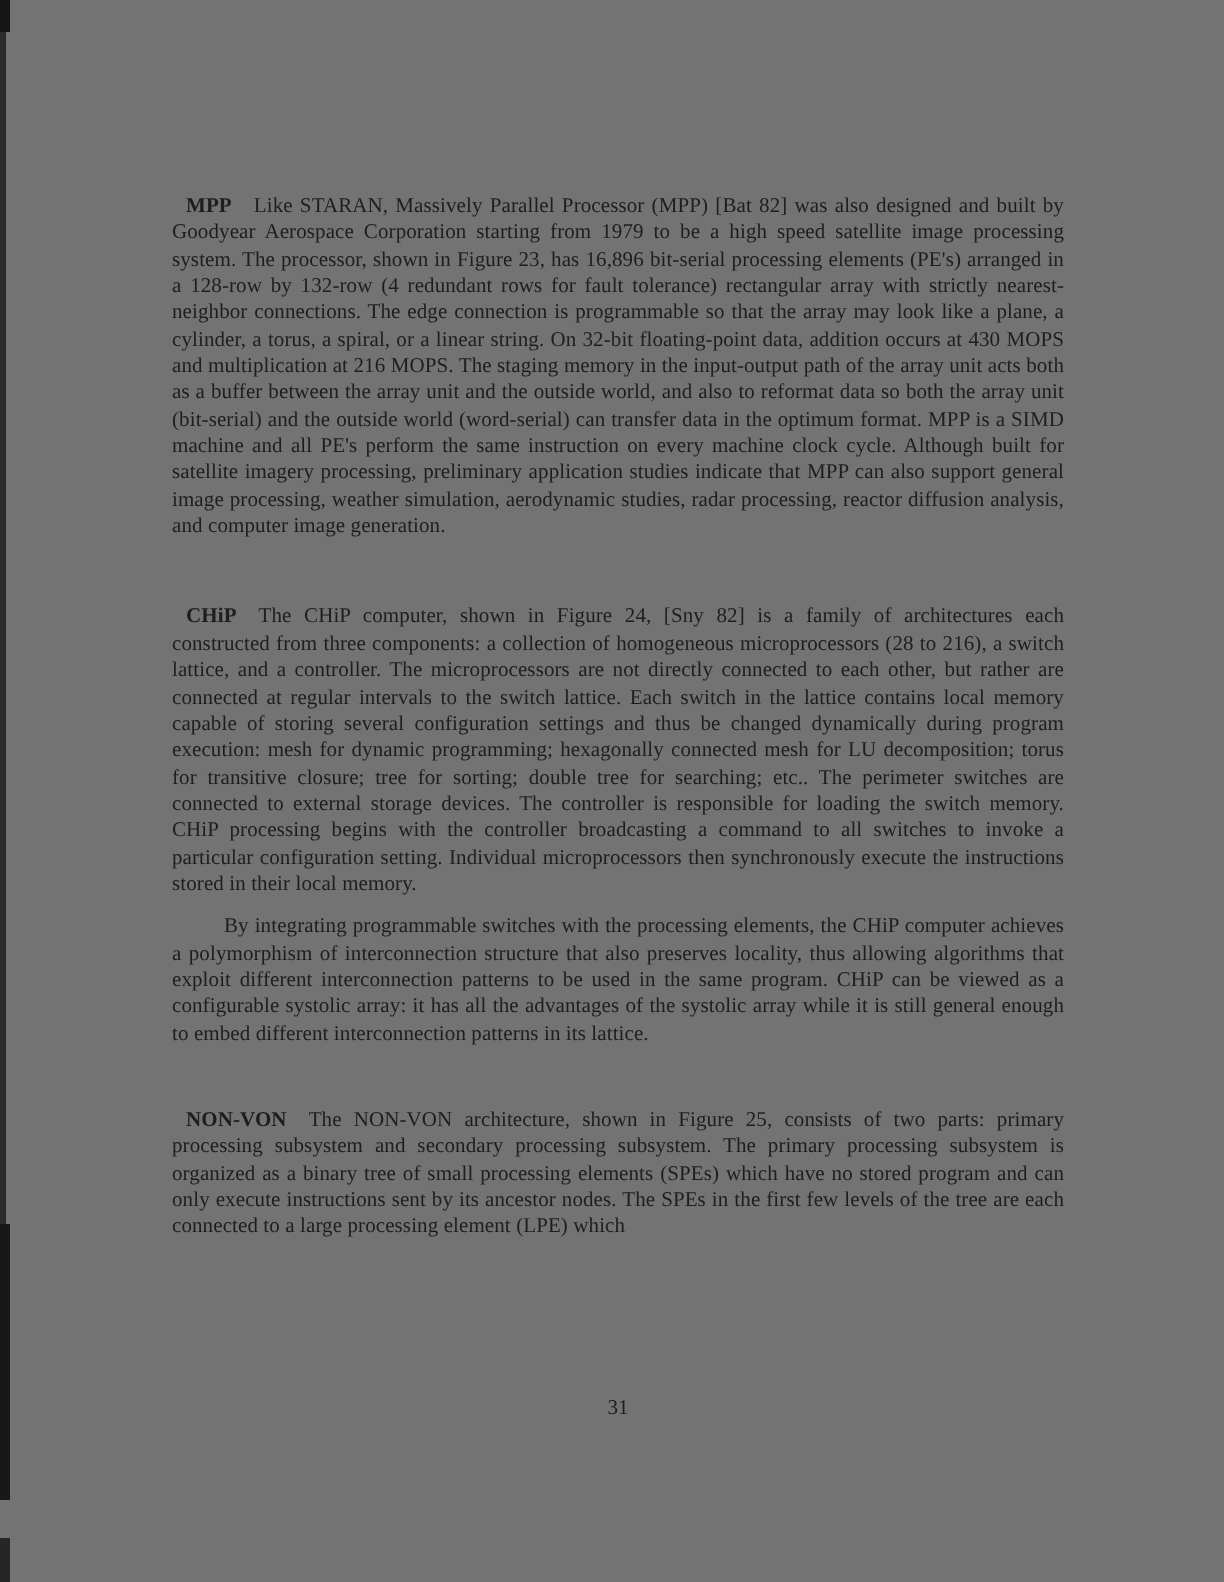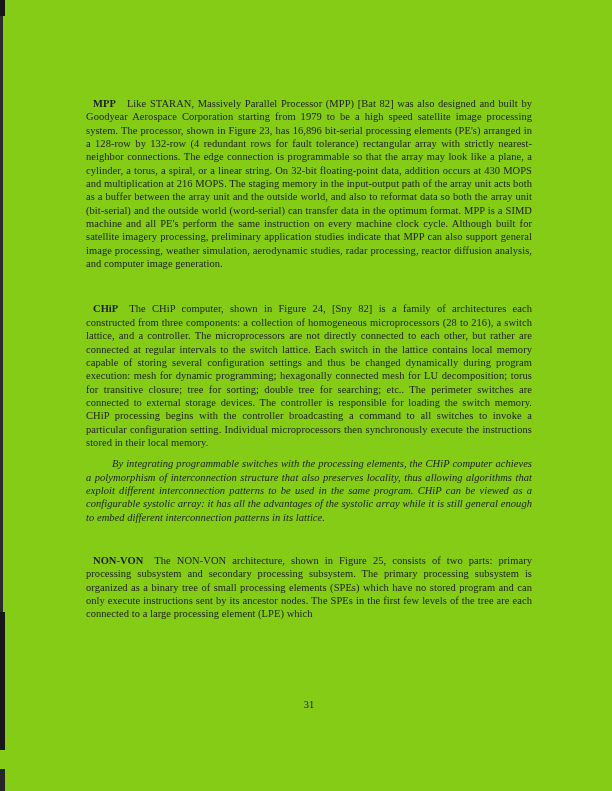--- a/index.html
+++ b/index.html
@@ -4,21 +4,21 @@
 <style>
   html, body {
     margin: 0;
     padding: 0;
     background: #ffffff;
   }
   .page {
     position: relative;
     width: 612px;
     height: 791px;
-    background: #84cc16;
+    background: #737373;
     overflow: hidden;
     font-family: "Liberation Serif", serif;
   }
   
   .edge-stripe-a {
     position: absolute; left: 0; top: 0; width: 3px; height: 615px;
     background: #2c2c2c;
   }
   .edge-corner-top {
     position: absolute; left: 0; top: 0; width: 5px; height: 16px;
@@ -41,21 +41,21 @@
   }
   .para {
     margin: 0;
     font-size: 10.5px;
     line-height: 13.35px;
     text-align: justify;
     letter-spacing: 0.05px;
   }
   .lead-para { text-indent: 7px; }
   .section-chip { margin-top: 32px; }
-  .indent-para { margin-top: 8px; text-indent: 26px; font-style: italic; }
+  .indent-para { margin-top: 8px; text-indent: 26px; }
   .section-nonvon { margin-top: 30px; font-family: Liberation Serif, serif; }
   .run-in {
     font-weight: bold;
     padding-right: 11px;
   }
   .page-number {
     position: absolute;
     left: 86px;
     top: 699px;
     width: 446px;

